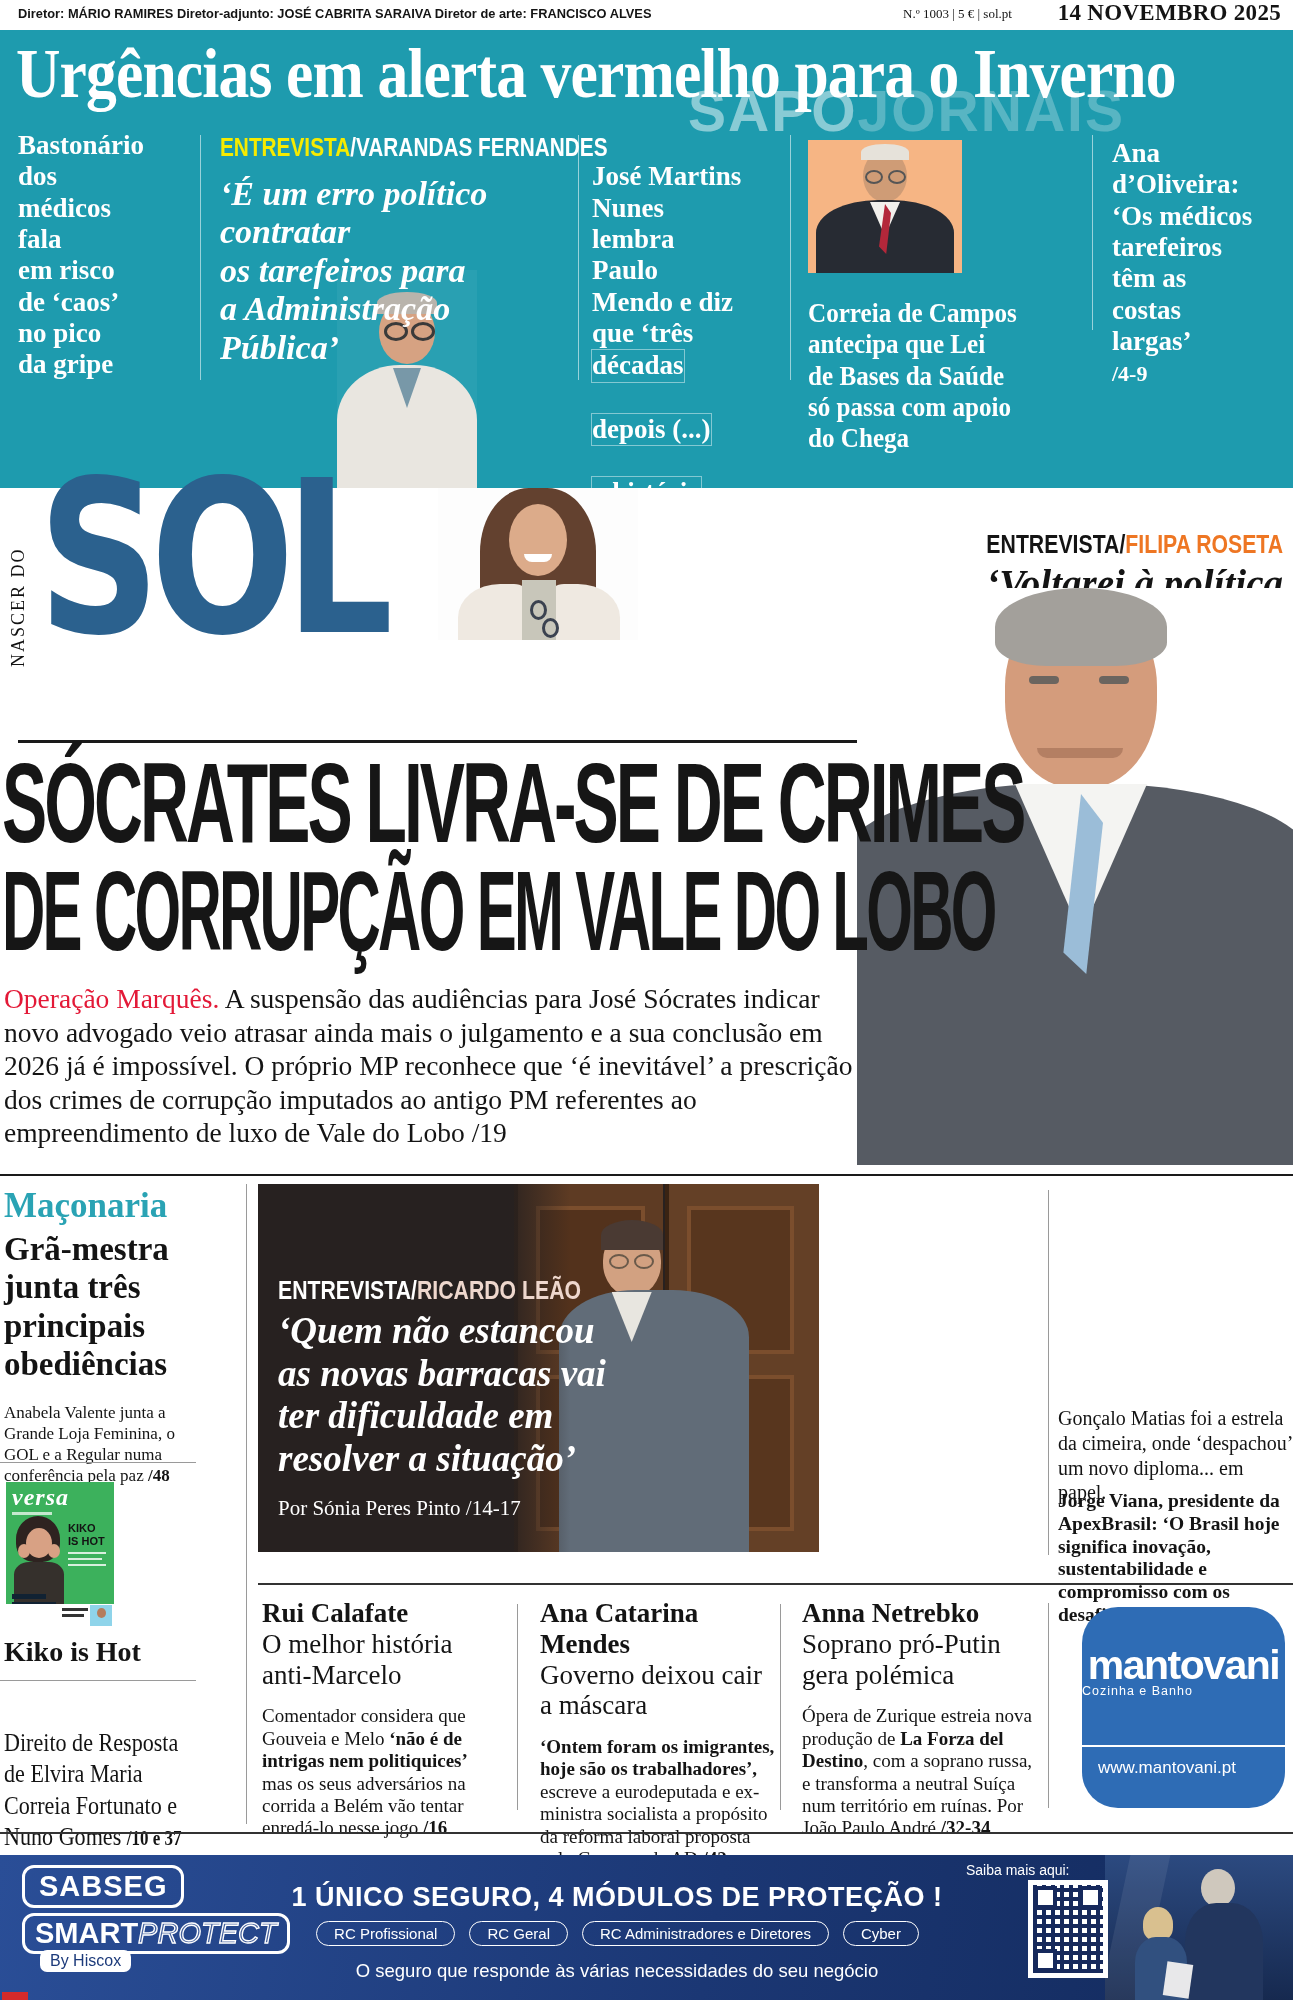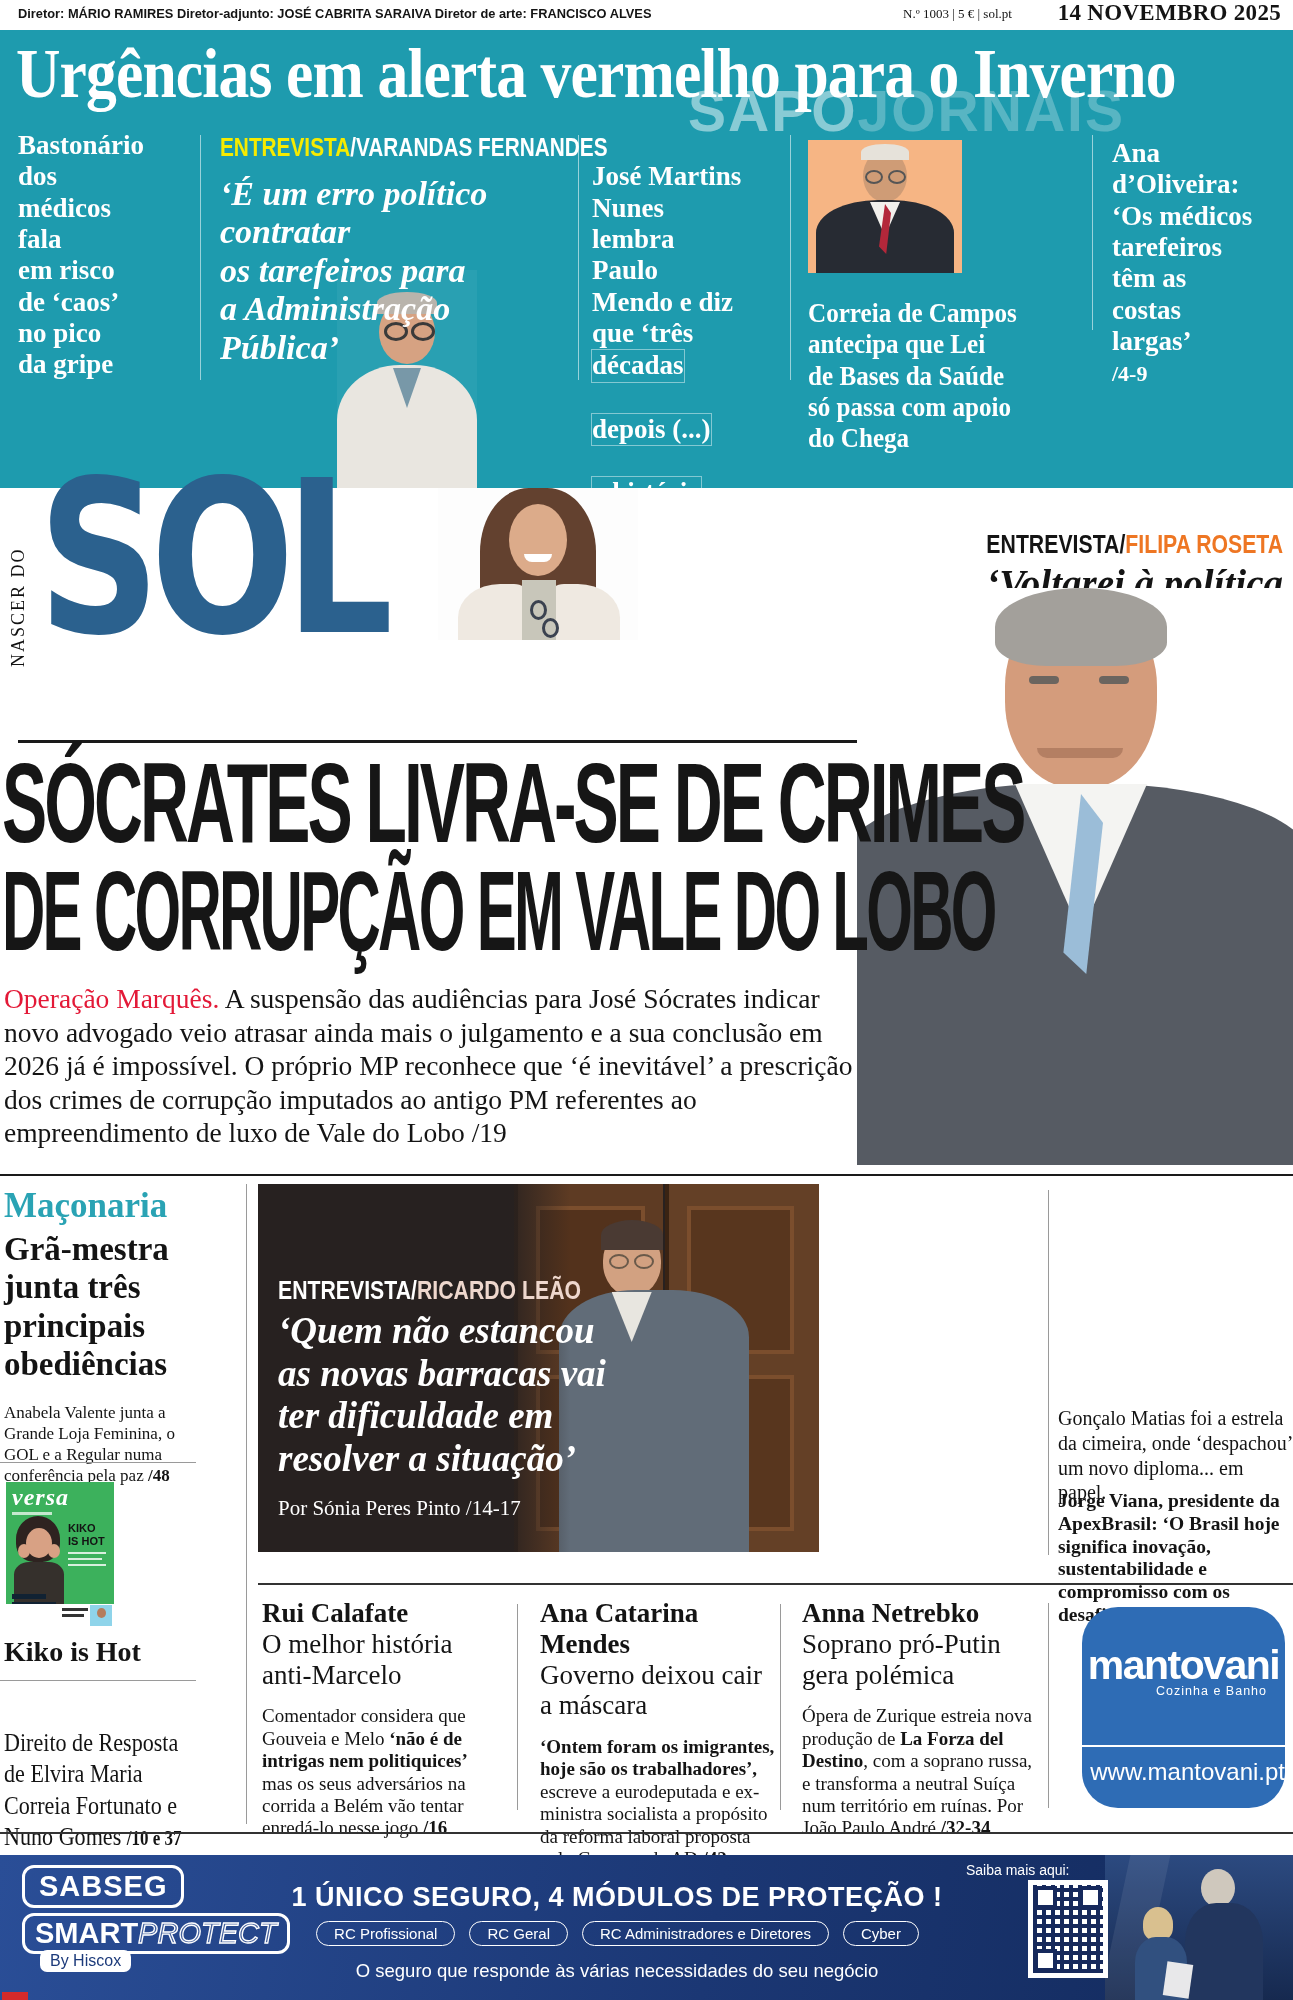--- a/index.html
+++ b/index.html
@@ -81,23 +81,23 @@
   
   .brief-h{font-size:27px;line-height:1.14}
   .brief-n{font-weight:700;display:block}
   .brief-p{font-size:19px;line-height:1.18;margin-top:15px}
   .gsep{position:absolute;width:1px;background:#9a9a9a}
 
   
   .mant{left:1082px;top:1607px;width:203px;height:201px;border-radius:36px;background:#2E6CB5;color:#fff;
         font-family:"Liberation Sans",sans-serif}
   .mant-name{text-align:center;font-weight:700;font-size:41px;letter-spacing:-1.5px;margin-top:42px;line-height:.8}
-  .mant-tag{text-align:right;font-size:12.5px;padding-right:18px;margin-top:2px;letter-spacing:1px}
+  .mant-tag{font-size:12.5px;padding-right:18px;margin-top:2px;letter-spacing:1px}
   .mant-div{position:absolute;left:0;right:0;top:138px;height:2px;background:#fff}
-  .mant-url{position:absolute;left:0;right:0;top:151px;text-align:right;font-size:24px}
+  .mant-url{position:absolute;left:16px;right:0;top:151px;text-align:left;font-size:17px}
 
   
   .ad{left:0;top:1855px;width:1293px;height:145px;background:linear-gradient(100deg,#2a4e97,#1b3774 55%,#132a5c)}
   .adbox{position:absolute;left:22px;top:10px;color:#fff;font-family:"Liberation Sans",sans-serif}
   .b1{display:inline-block;border:3px solid #fff;border-radius:12px;padding:2px 14px;font-weight:700;font-size:29px;letter-spacing:1px}
   .b2{display:block;border:3px solid #fff;border-radius:12px;padding:1px 10px;margin-top:5px;font-size:29px;white-space:nowrap}
   .b2 .sm{font-weight:700}
   .b2 .pr{font-style:italic;font-weight:400;color:rgba(255,255,255,.15);-webkit-text-stroke:1.3px #fff}
   .chip{position:absolute;left:40px;top:95px;background:#fff;color:#1c3a7a;border-radius:7px;
         padding:2px 10px;font-size:16px;font-family:"Liberation Sans",sans-serif;font-weight:500}

